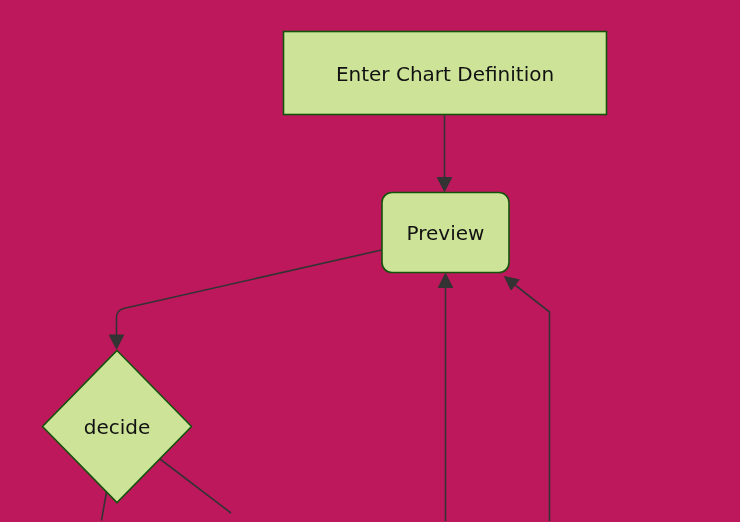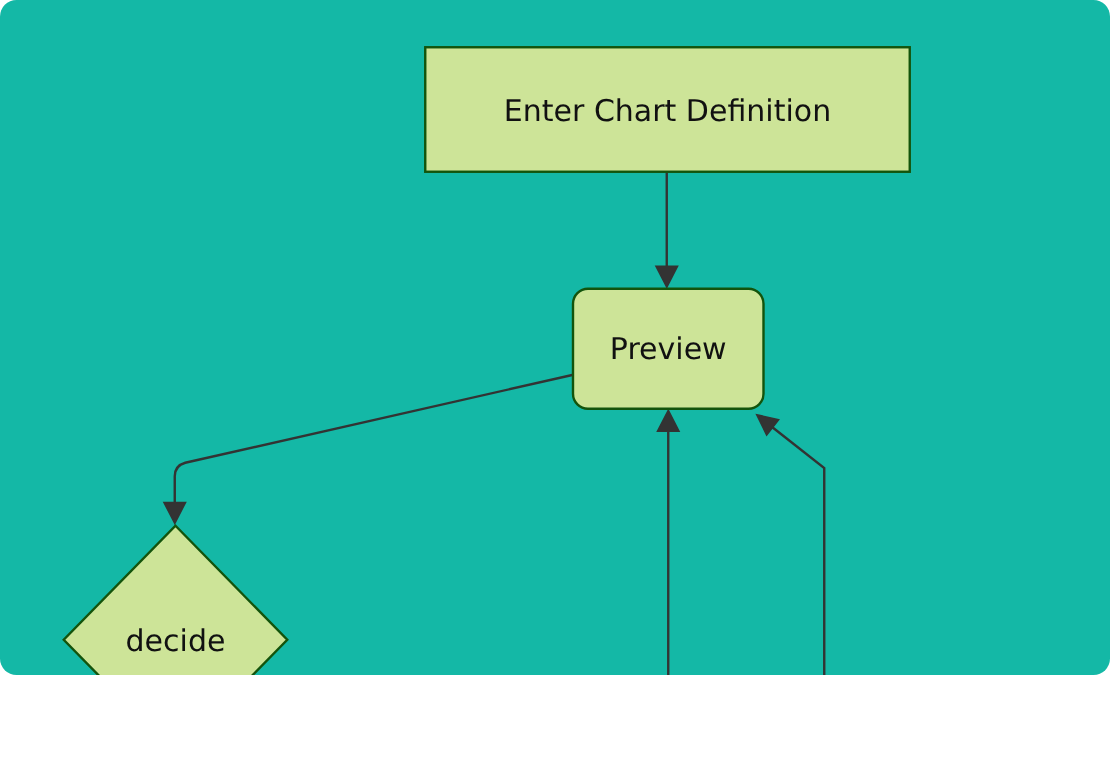--- a/index.html
+++ b/index.html
@@ -3,24 +3,23 @@
 <meta charset="utf-8">
 <style>
   html, body {
     margin: 0;
     padding: 0;
     background: #ffffff;
   }
   .stage {
     position: relative;
     width: 740px;
-    height: 450px;
+    height: 522px;
     overflow: hidden;
-    background: #14b8a6;
-    border-radius: 11px;
+    background: #be185d;
   }
   svg {
     display: block;
   }
   .edge {
     fill: none;
     stroke-width: 1.6px;
   }
   .arrowhead {
     stroke-width: 1px;

